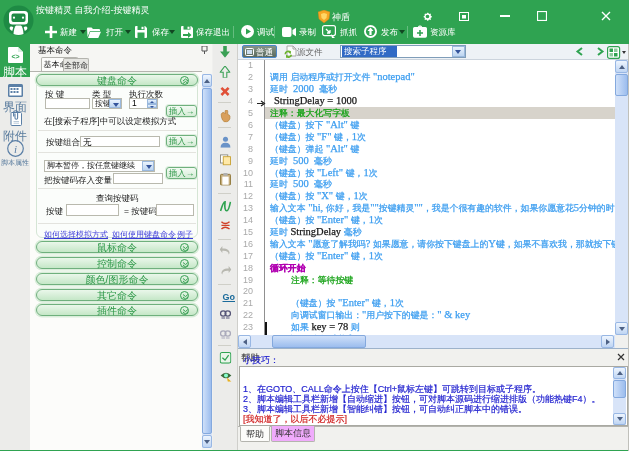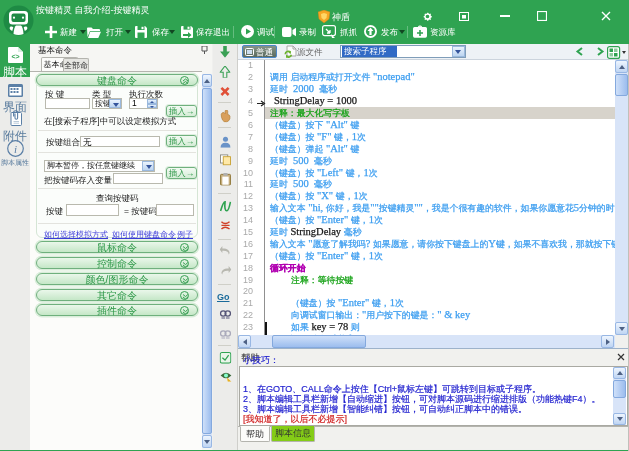--- a/index.html
+++ b/index.html
@@ -60,21 +60,21 @@
 .sb{color:#3d9ef0;}.sg{color:#13a113;}.sk{color:#1a1a1a;}.sm{color:#b100b1;font-weight:bold;}
 
 #gutline{left:264px;top:60px;width:1px;height:275px;background:#909090;}
 #hl5{left:27px;top:47px;width:350px;height:12px;background:#d7d3cb;}
 
 #helpdiv{left:238px;top:348px;width:391px;height:1px;background:#9db2ca;}
 #helpbar{left:238px;top:349px;width:391px;height:17px;background:#f1f1ee;}
 #helpbox{left:239px;top:366px;width:389px;height:60px;background:#fff;border:1px solid #a9a9a2;}
 .hline{position:absolute;font-size:9px;color:#2424d0;white-space:nowrap;-webkit-text-stroke:0.2px currentColor;}
 #helptabs{left:238px;top:426px;width:391px;height:23px;background:#f1f1ee;border-top:1px solid #b4b4ae;}
-.htab{position:absolute;height:16px;font-size:9px;line-height:15px;text-align:center;border:1px solid #b4b4ae;border-top:none;background:#84cc16;color:#333;border-radius:0 0 2px 2px;}
+.htab{position:absolute;height:16px;font-size:9px;line-height:15px;text-align:center;border:1px solid #b4b4ae;border-top:none;background:#f0abfc;color:#333;border-radius:0 0 2px 2px;}
 .htab.on{background:#fcfcfa;border-top:1px solid #fcfcfa;}
 #botline{left:0px;top:450px;width:629px;height:1px;background:#2fa351;}
 #rightline{left:628px;top:44px;width:1px;height:407px;background:#c0c0ba;}
 </style></head>
 <body>
 
 <div class="abs" id="titlebar"></div>
 <div class="abs" id="title">按键精灵 自我介绍-按键精灵</div>
 
 <svg class="abs" style="left:3px;top:5px" width="31" height="31" viewBox="0 0 31 31">
@@ -318,21 +318,21 @@
     <path d="M2 2 Q6 6 11 2 M2 10 Q6 6 11 10 M2 6 L11 6" stroke="#d04028" stroke-width="1.6" fill="none"></path>
   </svg>
 <div class="ssep" style="top:239px"></div>
 <svg class="sicon" style="top:245px" width="13" height="11" viewBox="0 0 13 11">
     <path d="M3 1 L3 4 Q9 3 11 8 Q11 10 10 10.5 Q10 6 3 6.5 L3 9 L0 5Z" fill="#b8b8b0"></path>
   </svg>
 <svg class="sicon" style="top:265px" width="13" height="11" viewBox="0 0 13 11">
     <path d="M10 1 L10 4 Q4 3 2 8 Q2 10 3 10.5 Q3 6 10 6.5 L10 9 L13 5Z" fill="#b8b8b0"></path>
   </svg>
 <div class="ssep" style="top:284px"></div>
-<div class="abs" style="left:217px;top:292px;width:18px;text-align:left;font-size:9px;font-weight:bold;color:#1a6a9a;text-decoration:underline">Go</div>
+<div class="abs" style="left:217px;top:292px;width:18px;text-align:right;font-size:9px;font-weight:bold;color:#1a6a9a;text-decoration:underline">Go</div>
 <svg class="sicon" style="top:309px" width="13" height="12" viewBox="0 0 13 12">
     <circle cx="4" cy="5" r="3" fill="none" stroke="#557" stroke-width="1.4"></circle>
     <circle cx="9" cy="5" r="3" fill="none" stroke="#557" stroke-width="1.4"></circle>
     <path d="M2 10 L6 10 M7 10 L11 10" stroke="#557" stroke-width="1.2"></path>
   </svg>
 <svg class="sicon" style="top:329px" width="13" height="12" viewBox="0 0 13 12">
     <circle cx="4" cy="5" r="3" fill="none" stroke="#aab" stroke-width="1.4"></circle>
     <circle cx="9" cy="5" r="3" fill="none" stroke="#aab" stroke-width="1.4"></circle>
     <path d="M2 10 L6 10 M7 10 L11 10" stroke="#aab" stroke-width="1.2"></path>
   </svg>

